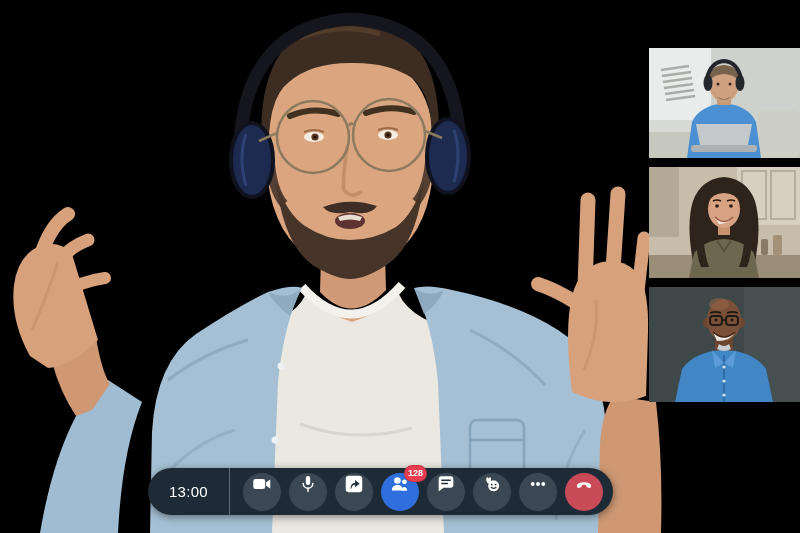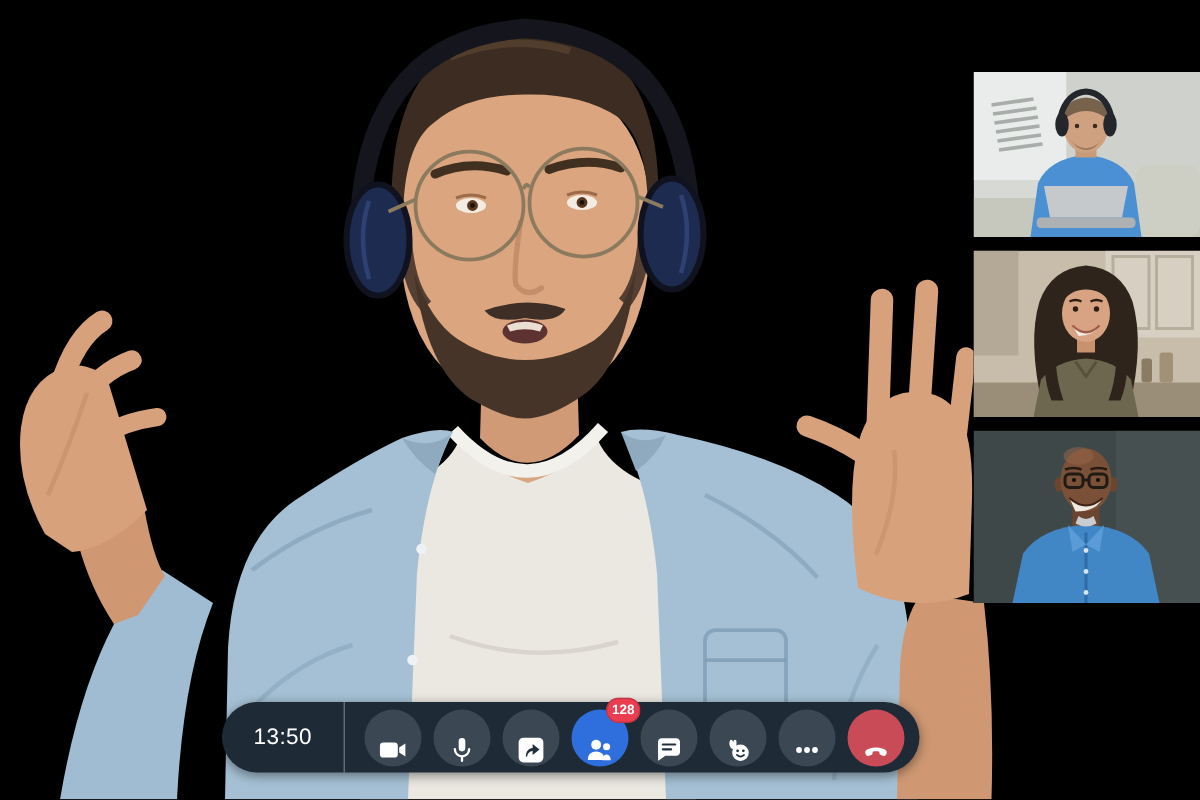--- a/index.html
+++ b/index.html
@@ -24,21 +24,21 @@
   }
   .timer {
     width:81px; text-align:center; color:#fff; font-size:15px;
     letter-spacing:.3px; user-select:none;
   }
   .divider { width:1px; align-self:stretch; background:rgba(255,255,255,.3); }
   .btns { display:flex; align-items:center; gap:8px; padding:0 5px 0 13px; }
   .btn {
     width:38px; height:38px; border-radius:50%; border:none; padding:0;
     background:var(--control-bg,#3b4854);
-    display:flex; align-items:flex-end; justify-content:center;
+    display:flex; align-items:flex-start; justify-content:center;
     position:relative; cursor:pointer; flex:0 0 auto;
   }
   .btn.primary { background:var(--accent-blue,#2e6fdd); }
   .btn.end { background:var(--end-call-red,#c94b58); }
   .badge {
     position:absolute; top:-8px; right:-8px; min-width:15px; height:15px;
     padding:0 3px; border-radius:9px; background:var(--badge-red,#ea3d4f);
     color:#fff; font-size:9px; font-weight:bold; line-height:15px;
     text-align:center; border:1px solid rgba(0,0,0,.15);
   }
@@ -225,21 +225,21 @@
         <circle cx="67" cy="33" r="1.4" fill="#14100c"></circle>
         <circle cx="83" cy="33" r="1.4" fill="#14100c"></circle>
         <path d="M61 26 Q67 24 72 26 M78 26 Q83 24 89 26" stroke="#241a12" stroke-width="1.8" fill="none"></path>
         <path d="M64 45 Q75 55 86 45 Q82 54 68 54 Z" fill="#efe9e0"></path>
         <path d="M64 45 Q75 55 86 45" stroke="#3f2417" stroke-width="1.4" fill="none"></path>
       </svg>
     </div>
   </div>
 
   <div class="toolbar">
-    <div class="timer">13:50</div>
+    <div class="timer">13:00</div>
     <div class="divider"></div>
     <div class="btns">
 
       <button class="btn" title="Camera">
         <svg width="22" height="22" viewBox="0 0 24 24">
           <rect x="2.5" y="6.5" width="13" height="11" rx="2.5" fill="#fff"></rect>
           <path d="M16.5 10.2 L21 7.2 V16.8 L16.5 13.8 Z" fill="#fff"></path>
         </svg>
       </button>
 

